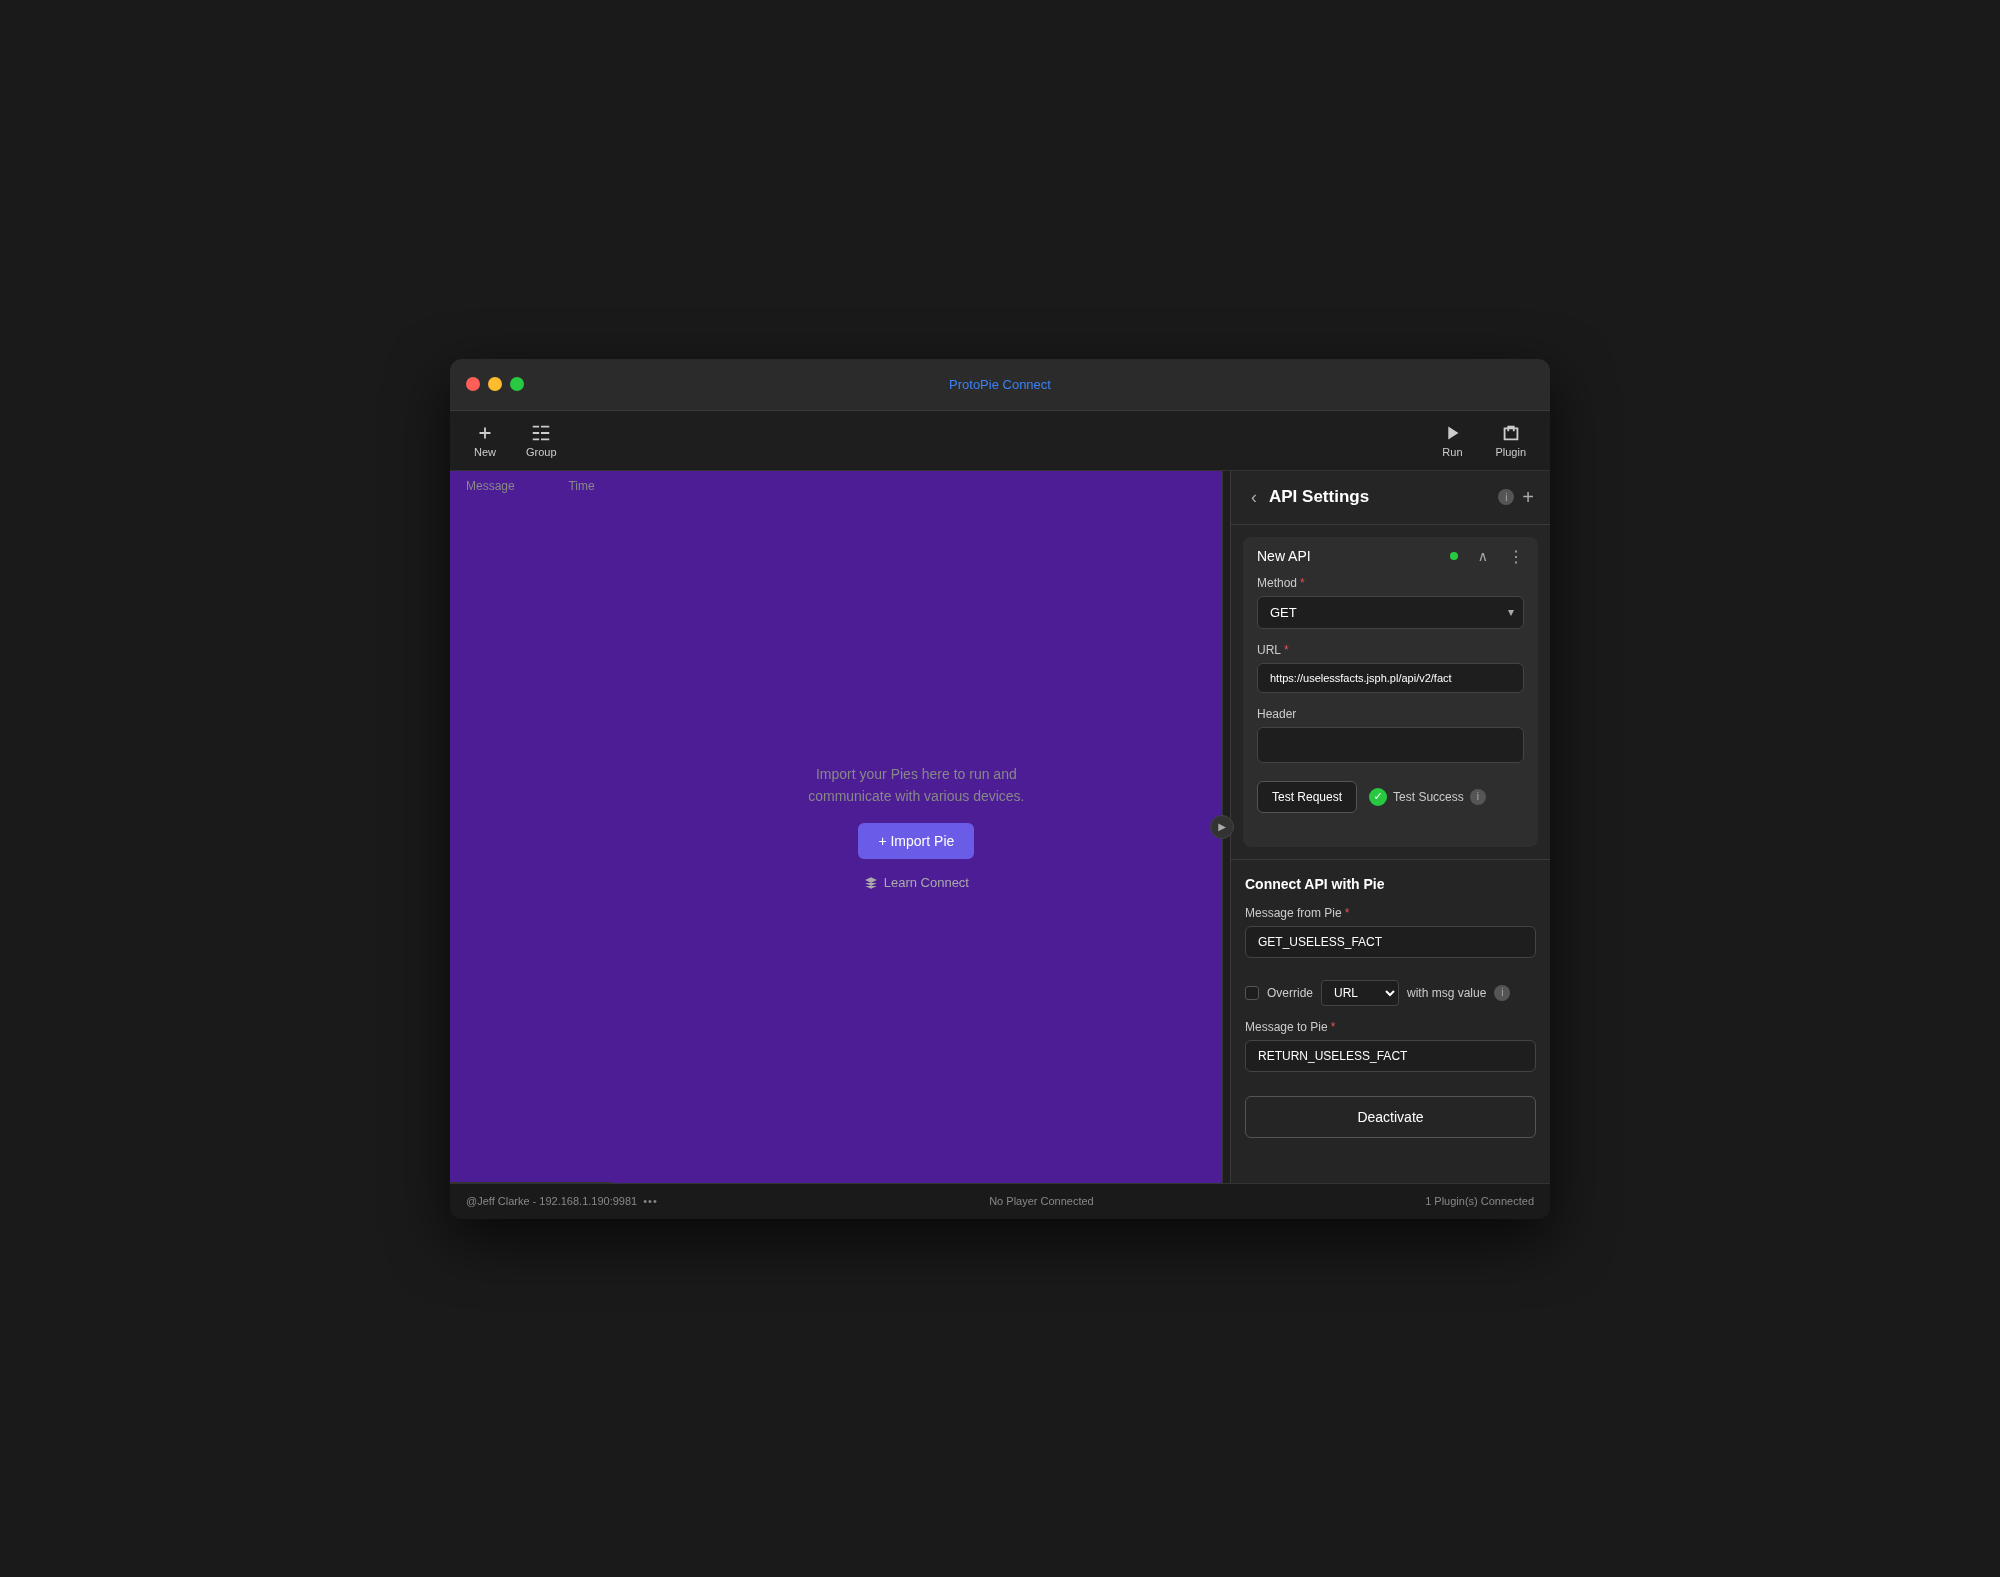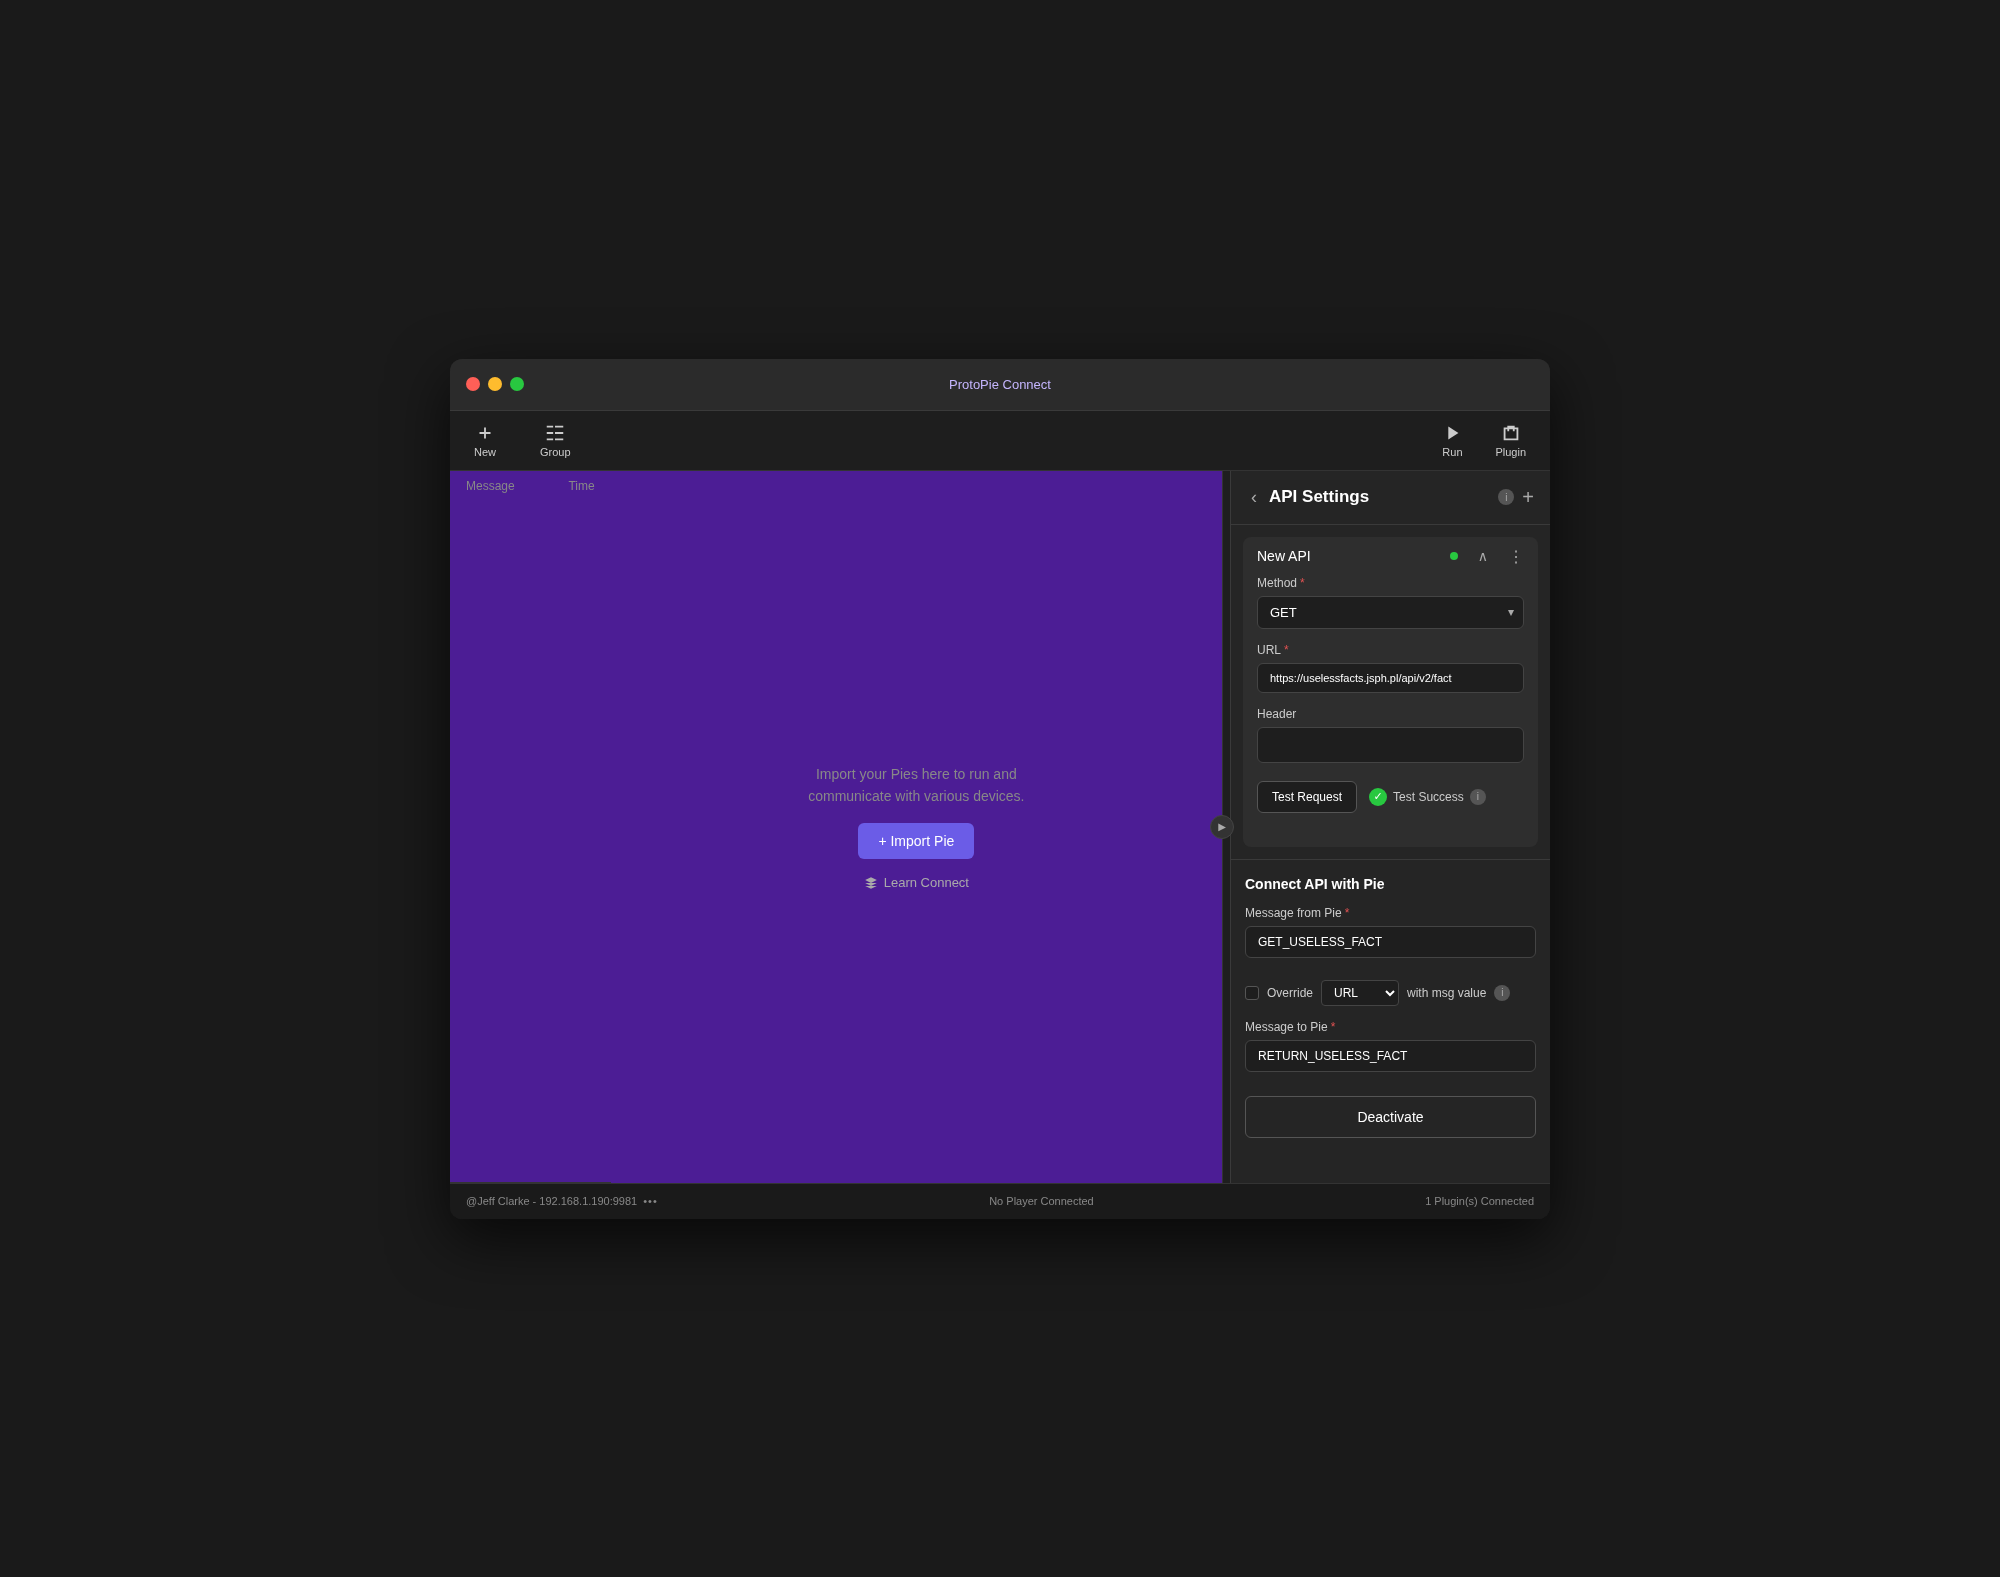--- a/index.html
+++ b/index.html
@@ -43,32 +43,32 @@
       width: 14px;
       height: 14px;
       border-radius: 50%;
       border: none;
       cursor: pointer;
     }
     .tb-close { background: #ff5f57; }
     .tb-min { background: #febc2e; }
     .tb-max { background: #28c840; }
     .titlebar-title {
-      color: #c4b5fd;
+      color: #3b82f6;
       font-size: 13px;
       font-weight: 500;
     }
     
     .toolbar {
       height: 60px;
       background: #1e1e1e;
       display: flex;
       align-items: center;
       padding: 16px 16px;
-      gap: 28px;
+      gap: 14px;
       flex-shrink: 0;
       border-bottom: 1px solid #333;
       justify-content: center;
     }
     .toolbar-btn {
       display: flex;
       flex-direction: column;
       align-items: center;
       gap: 2px;
       background: none;

